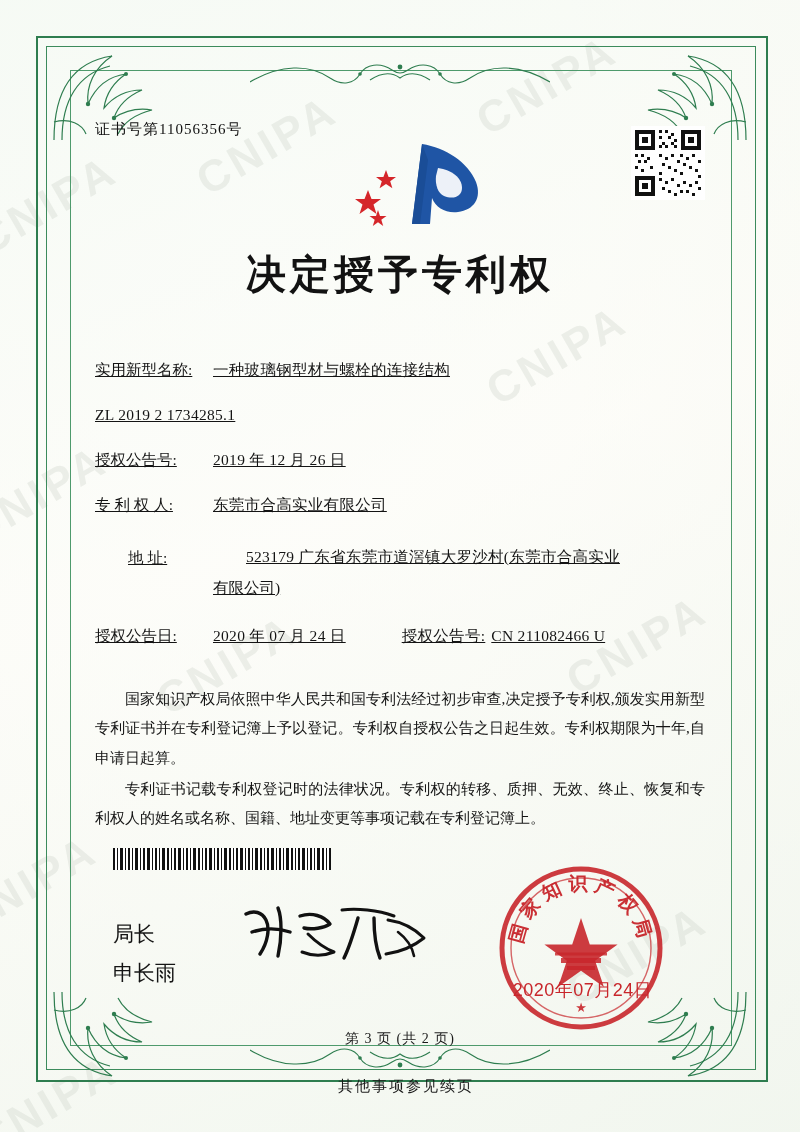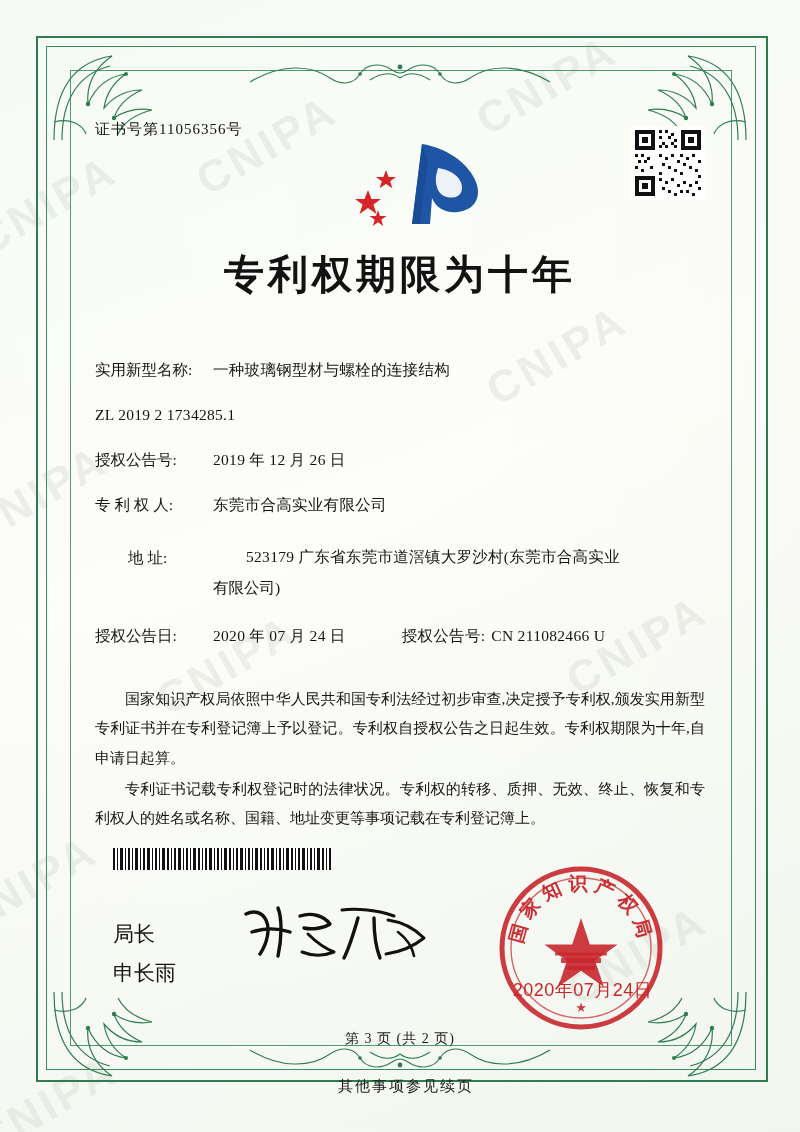--- a/index.html
+++ b/index.html
@@ -128,20 +128,21 @@
     letter-spacing: 4px;
     color: #121212;
     font-family: "DejaVu Sans", "Liberation Sans", sans-serif;
   }
 
   .fields {
     margin-top: 46px;
     font-size: 15.5px;
     line-height: 2.9;
     color: #141414;
+    text-decoration: underline;
   }
   .field {
     display: flex;
     align-items: flex-start;
     white-space: nowrap;
   }
   .field .lbl {
     width: 118px;
     flex: none;
     letter-spacing: 0px;
@@ -397,21 +398,21 @@
             <rect x="58" y="58" width="3" height="3"></rect>
           <rect x="64" y="55" width="3" height="3"></rect>
             <rect x="55" y="64" width="3" height="3"></rect>
             <rect x="61" y="67" width="3" height="3"></rect>
           <rect x="67" y="61" width="3" height="3"></rect>
             <rect x="49" y="64" width="3" height="3"></rect>
         </g>
       </svg>
     </div>
 
-    <div class="title">专利权期限为十年</div>
+    <div class="title">决定授予专利权</div>
 
     <div class="fields">
 
       <div class="field">
         <span class="lbl">实用新型名称:</span>
         <span class="val">一种玻璃钢型材与螺栓的连接结构</span>
       </div>
 
 
       <div class="field">

